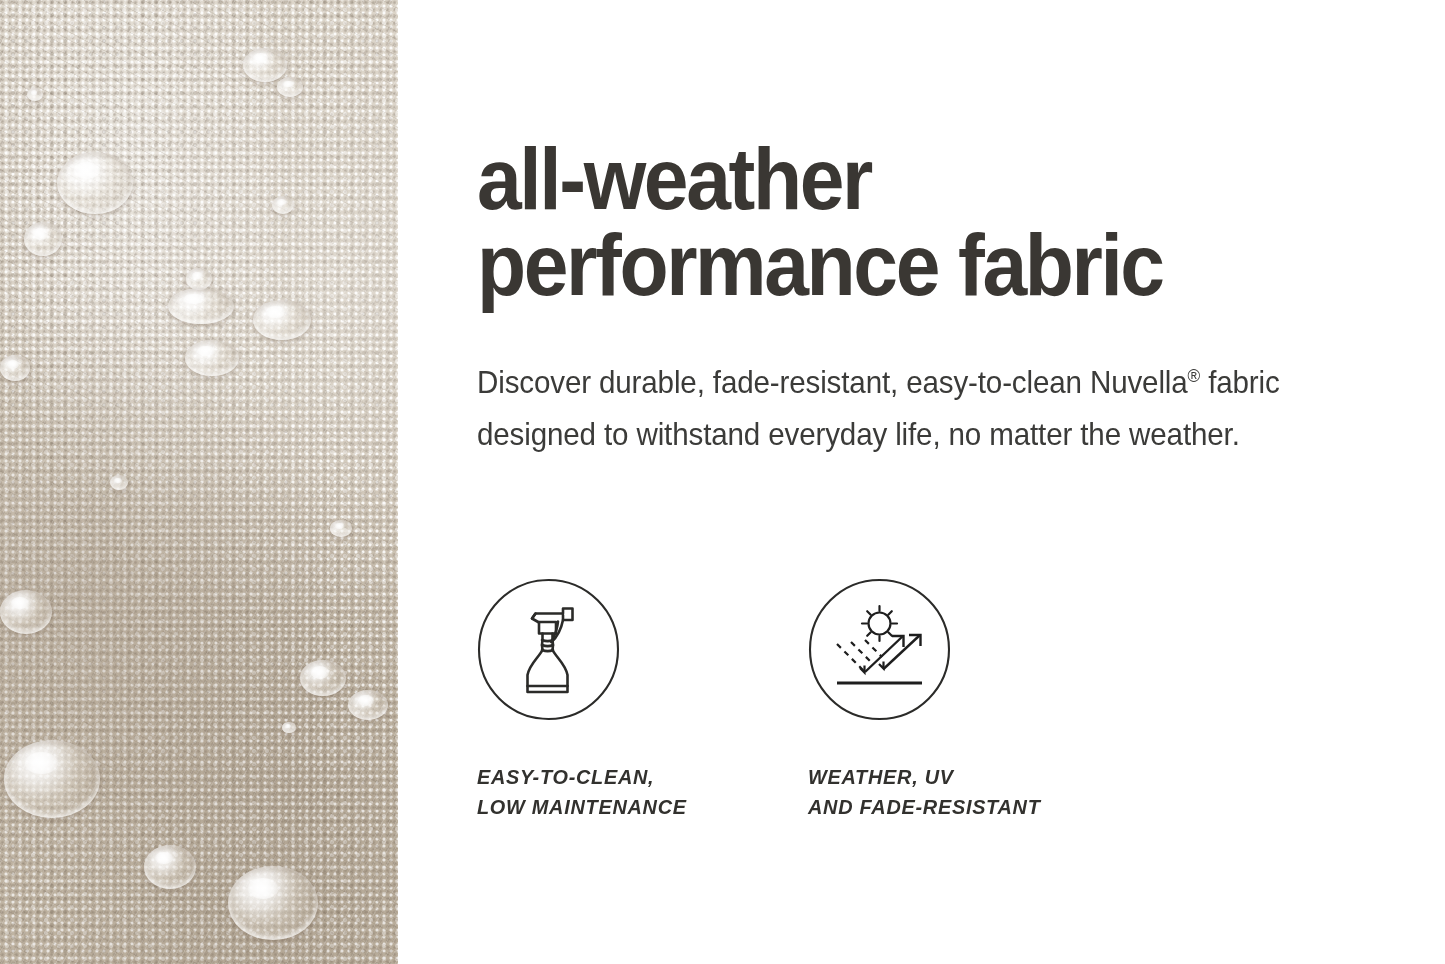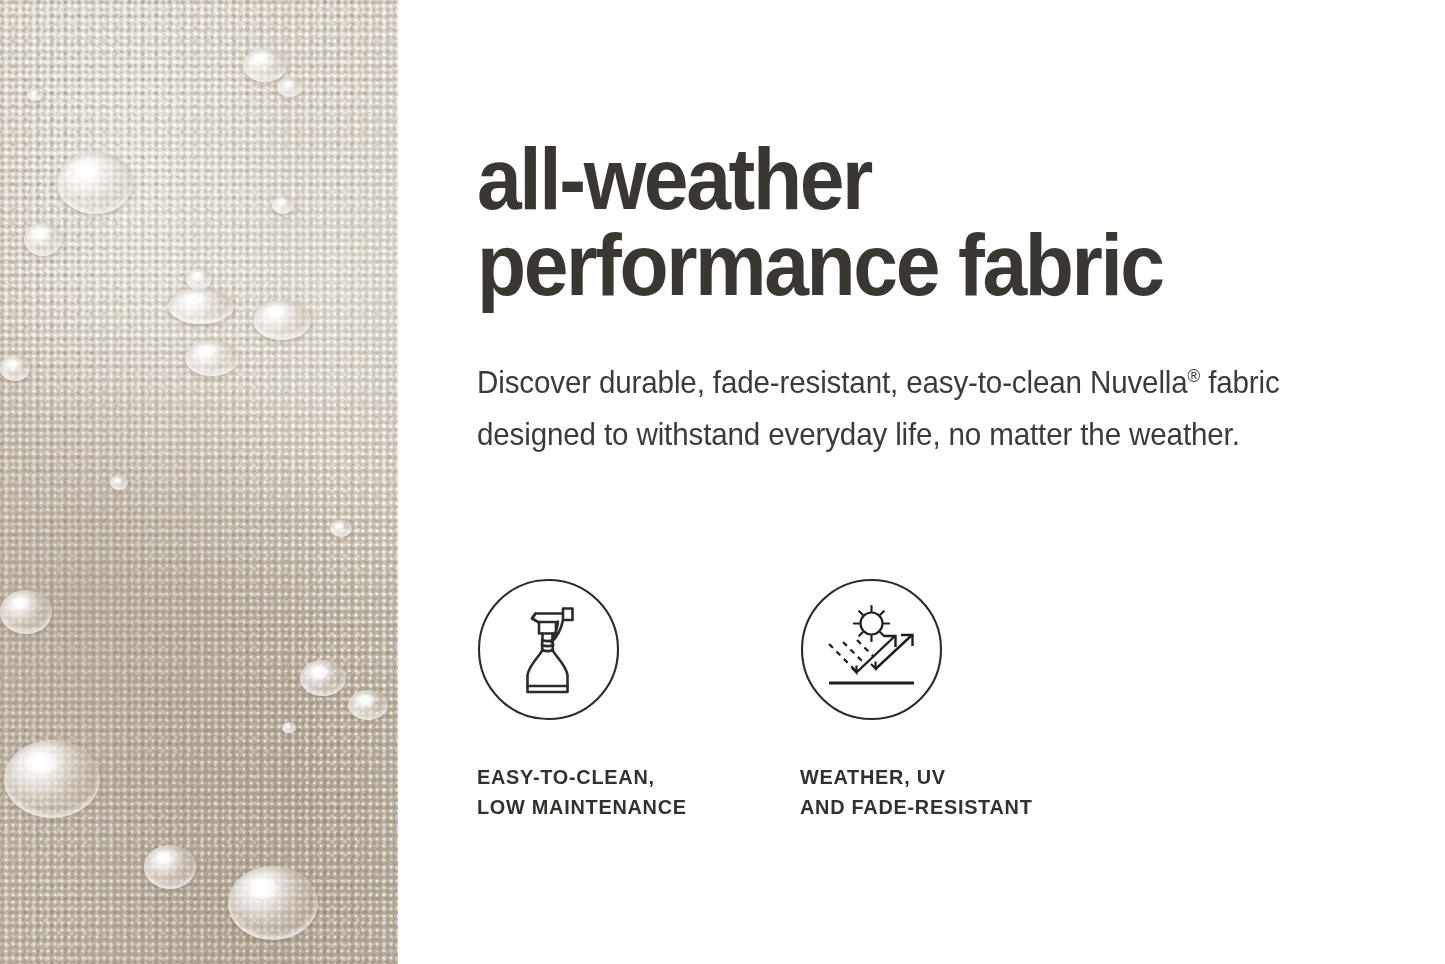--- a/index.html
+++ b/index.html
@@ -151,21 +151,22 @@
     line-height: 0;
   }
 
   
   .features {
     position: absolute;
     left: 0;
     top: 578px;
     width: 900px;
     display: flex;
-    gap: 0;
+    gap: 8px;
+    font-style: italic;
   }
   .feature {
     width: 323px;
     flex: 0 0 323px;
   }
   .feature-icon {
     width: 143px;
     height: 143px;
     display: block;
   }

